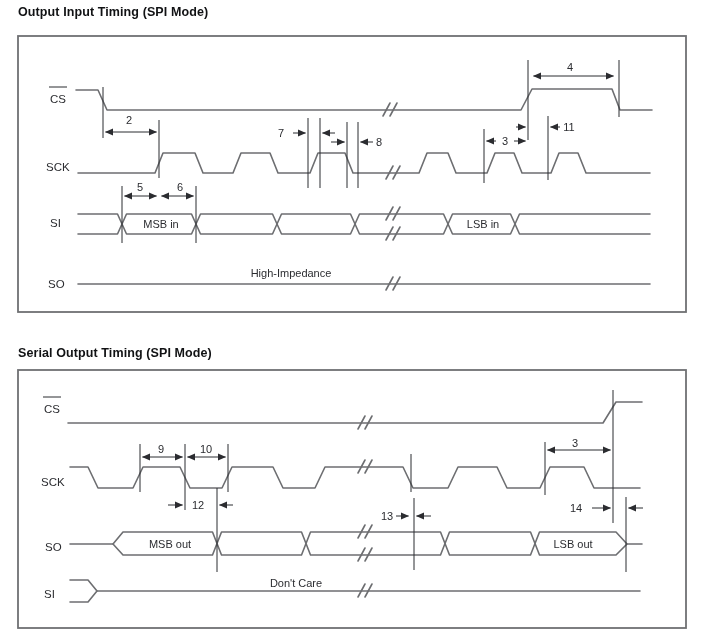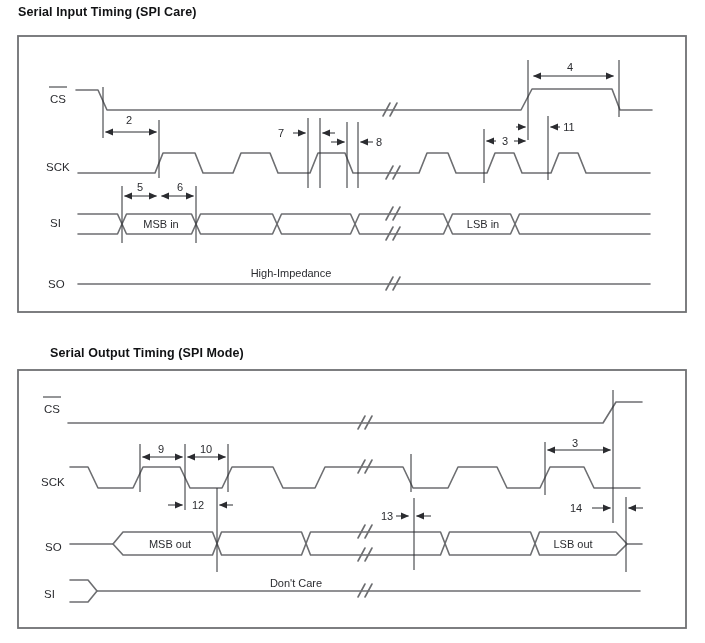--- a/index.html
+++ b/index.html
@@ -1,38 +1,38 @@
 <!DOCTYPE html>
 <html style="--waveform: #6d6e71; --dimension: #2b2c30; --border: #6f7073; --background: #ffffff;"><head>
 <meta charset="utf-8">
 <style>
   html,body{margin:0;padding:0;background:#ffffff;}
   .stage{position:relative;width:705px;height:643px;background:#fff;overflow:hidden;
          font-family:"Liberation Sans",sans-serif;}
   .title{position:absolute;margin:0;font-size:12.5px;font-weight:bold;color:#111214;
          font-family:"Liberation Sans",sans-serif;letter-spacing:0.1px;}
   .t1{left:18px;top:5px;}
-  .t2{left:18px;top:346px;margin-left:32px;}
+  .t2{left:18px;top:346px;}
   svg{position:absolute;left:0;top:0;}
   .frame{fill:none;stroke:var(--border,#6f7073);stroke-width:1.8;}
   .wave{fill:none;stroke:var(--waveform,#6d6e71);stroke-width:1.6;
         stroke-linejoin:round;stroke-linecap:round;}
   .dim{stroke:var(--dimension,#2b2c30);stroke-width:1;fill:none;}
   .arrhead{fill:var(--dimension,#2b2c30);}
   text{fill:var(--dimension,#2b2c30);font-family:"Liberation Sans",sans-serif;}
   .num{font-size:11px;}
   .sig{font-size:11.5px;}
   .lbl{font-size:11px;}
 </style>
 </head>
 <body>
 
 <div class="stage">
 
-  <h3 class="title t1">Serial Input Timing (SPI Care)</h3>
+  <h3 class="title t1">Output Input Timing (SPI Mode)</h3>
   <h3 class="title t2">Serial Output Timing (SPI Mode)</h3>
 
   <svg width="705" height="643" viewBox="0 0 705 643">
     <defs>
       <marker id="arr" viewBox="0 0 8 8" markerWidth="8" markerHeight="8" refX="7.5" refY="4" orient="auto-start-reverse" markerUnits="userSpaceOnUse">
         <path class="arrhead" d="M0,0.6 L8,4 L0,7.4 Z"></path>
       </marker>
     </defs>
 
     <g>

